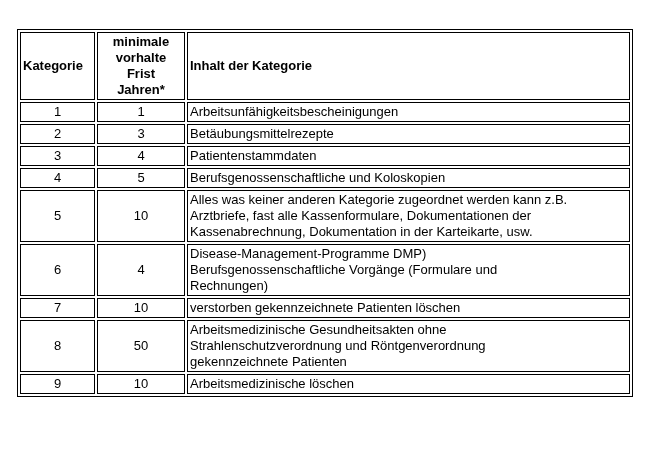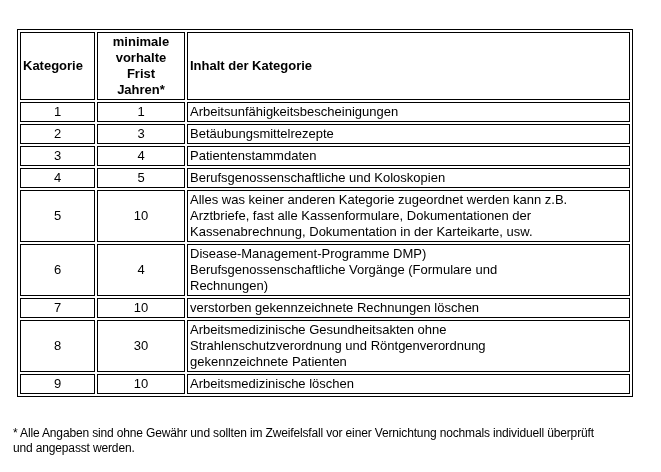--- a/index.html
+++ b/index.html
@@ -102,33 +102,31 @@
     <tr>
       <td class="c1">6</td>
       <td class="c2">4</td>
       <td class="c3">Disease-Management-Programme DMP)
 Berufsgenossenschaftliche Vorgänge (Formulare und
 Rechnungen)</td>
     </tr>
     <tr>
       <td class="c1">7</td>
       <td class="c2">10</td>
-      <td class="c3">verstorben gekennzeichnete Rechnungen löschen</td>
+      <td class="c3">verstorben gekennzeichnete Patienten löschen</td>
     </tr>
     <tr>
       <td class="c1">8</td>
-      <td class="c2">30</td>
+      <td class="c2">50</td>
       <td class="c3">Arbeitsmedizinische Gesundheitsakten ohne
 Strahlenschutzverordnung und Röntgenverordnung
 gekennzeichnete Patienten</td>
     </tr>
     <tr>
       <td class="c1">9</td>
       <td class="c2">10</td>
       <td class="c3">Arbeitsmedizinische löschen</td>
     </tr>
   </tbody>
     </table>
 
-  <div class="footnote">* Alle Angaben sind ohne Gewähr und sollten im Zweifelsfall vor einer Vernichtung nochmals individuell überprüft
-und angepasst werden.</div>
 
 </div>
 
 </body></html>

